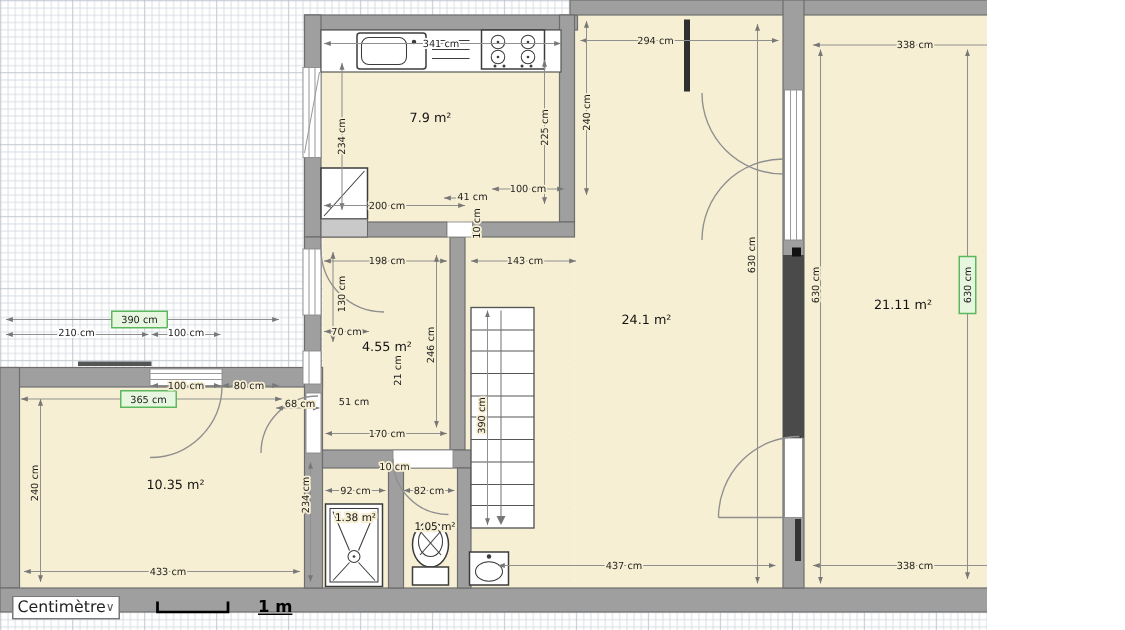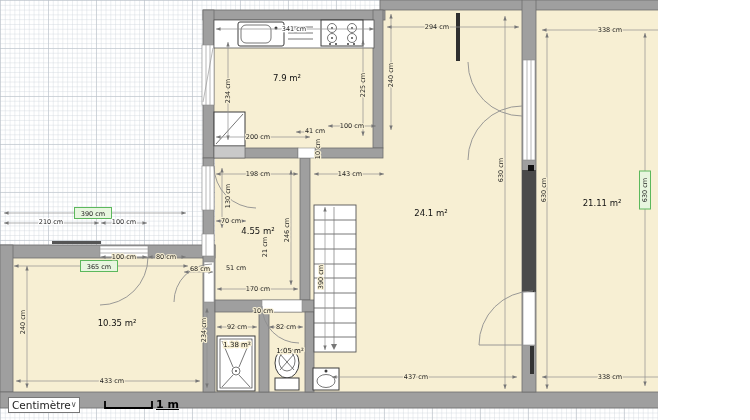--- a/index.html
+++ b/index.html
@@ -20,23 +20,23 @@
   .arc{fill:none;stroke:#8f8f8f;stroke-width:.9;}
   .fx{fill:#ffffff;stroke:#3c3c3c;stroke-width:1;}
   .fxl{fill:none;stroke:#3c3c3c;stroke-width:.7;}
   .dim{font-size:6.5px;fill:#1c1c1c;text-anchor:middle;paint-order:stroke;stroke:#f7efd3;stroke-width:2.4px;stroke-linejoin:round;}
   .dim.on-white{stroke:#ffffff;}
   .dim.green{stroke:none;}
   .room-label{font-size:8.5px;fill:#111;text-anchor:middle;paint-order:stroke;stroke:#f7efd3;stroke-width:3px;stroke-linejoin:round;}
   .greenbox{fill:#e7f6df;stroke:#5cb85c;stroke-width:1;}
   .units{position:absolute;left:8px;top:397px;width:64px;height:14px;background:#fff;
     border:1px solid #777;font-size:10.5px;color:#222;display:flex;align-items:center;
-    justify-content:flex-start;padding:0 3px;line-height:14px;}
+    justify-content:center;padding:0 3px;line-height:14px;}
   .units .chev{font-size:8px;color:#555;}
-  .scale-label{position:absolute;left:156px;top:398px;font-size:11px;font-weight:bold;color:#000;text-decoration:underline;}
+  .scale-label{position:absolute;left:172px;top:398px;font-size:11px;font-weight:bold;color:#000;text-decoration:underline;}
 </style>
 </head>
 <body>
 
 <div class="canvas">
 <svg width="750" height="420" viewBox="0 0 750 420">
   <defs>
     <marker id="ar" markerWidth="8" markerHeight="8" refX="6.5" refY="3" orient="auto-start-reverse">
       <path d="M0,.6 L6.5,3 L0,5.4 z" fill="#777"></path>
     </marker>

